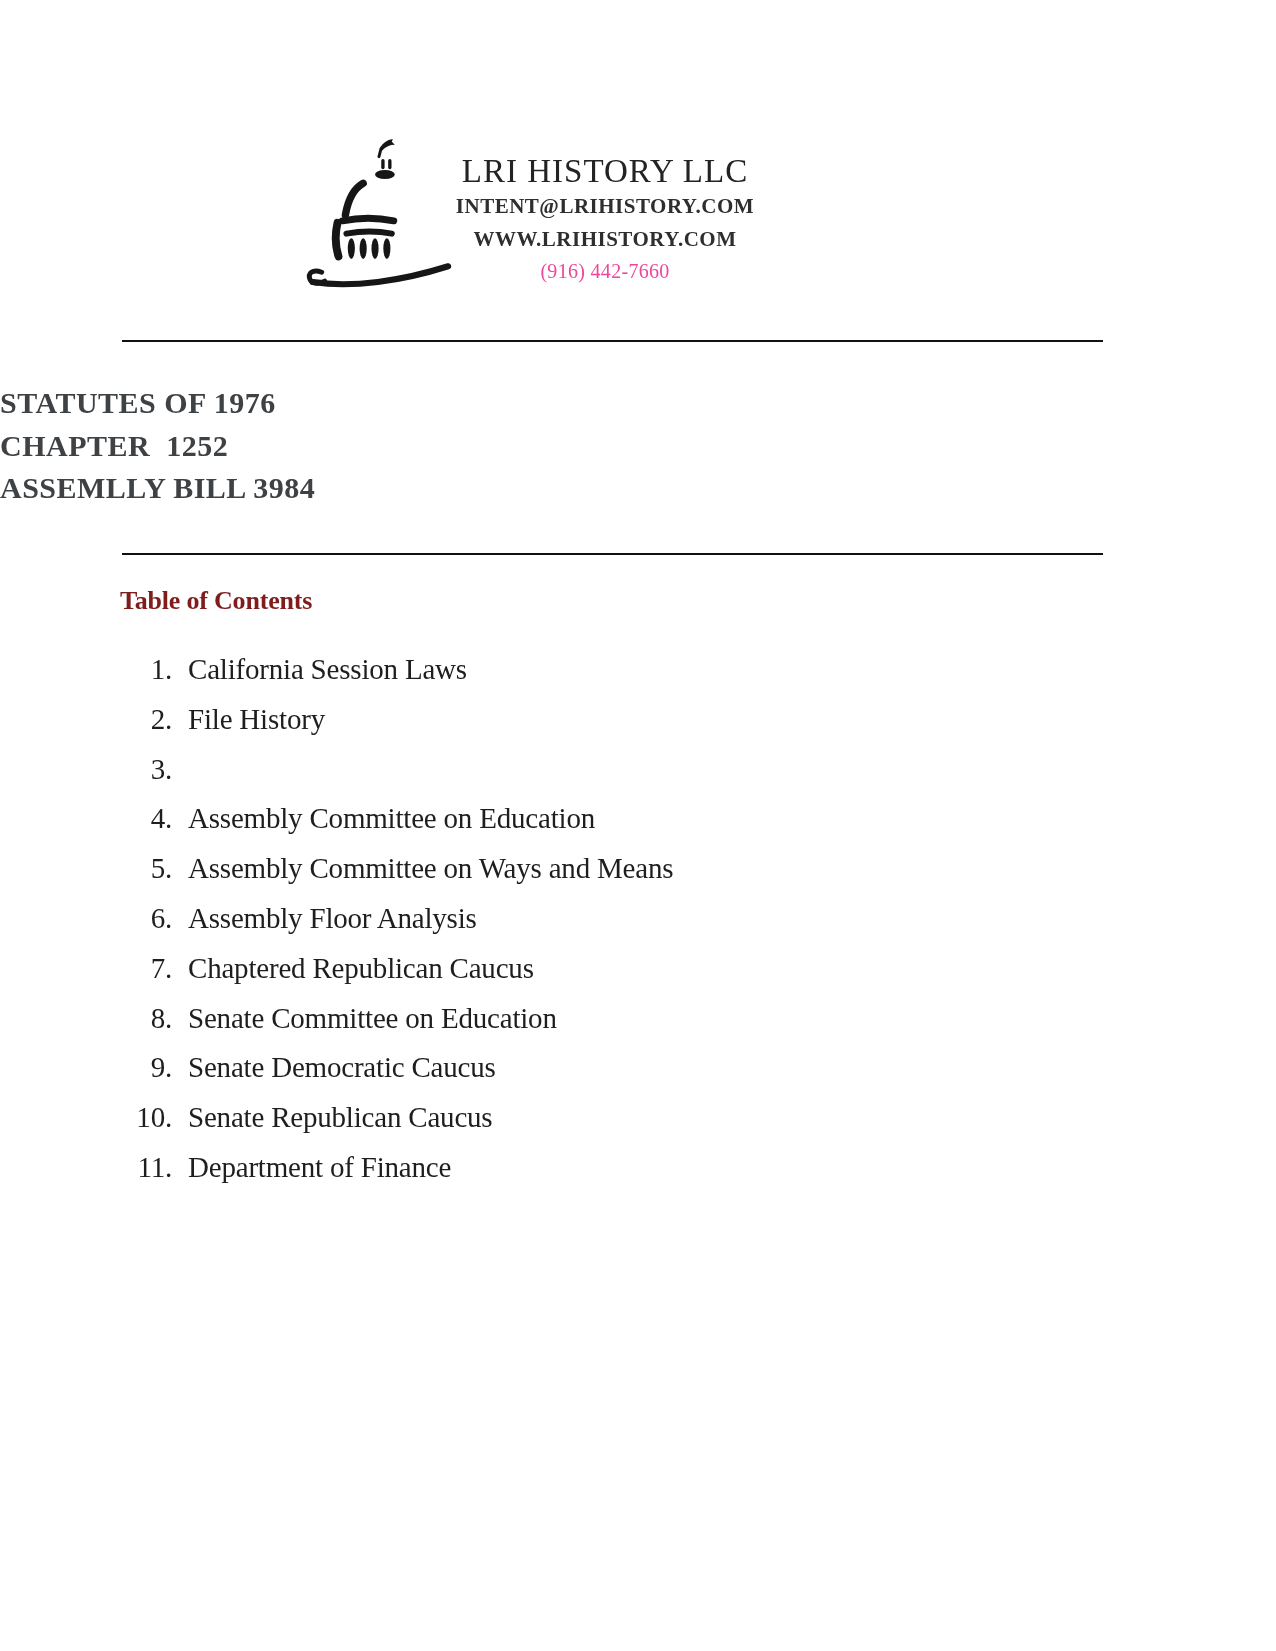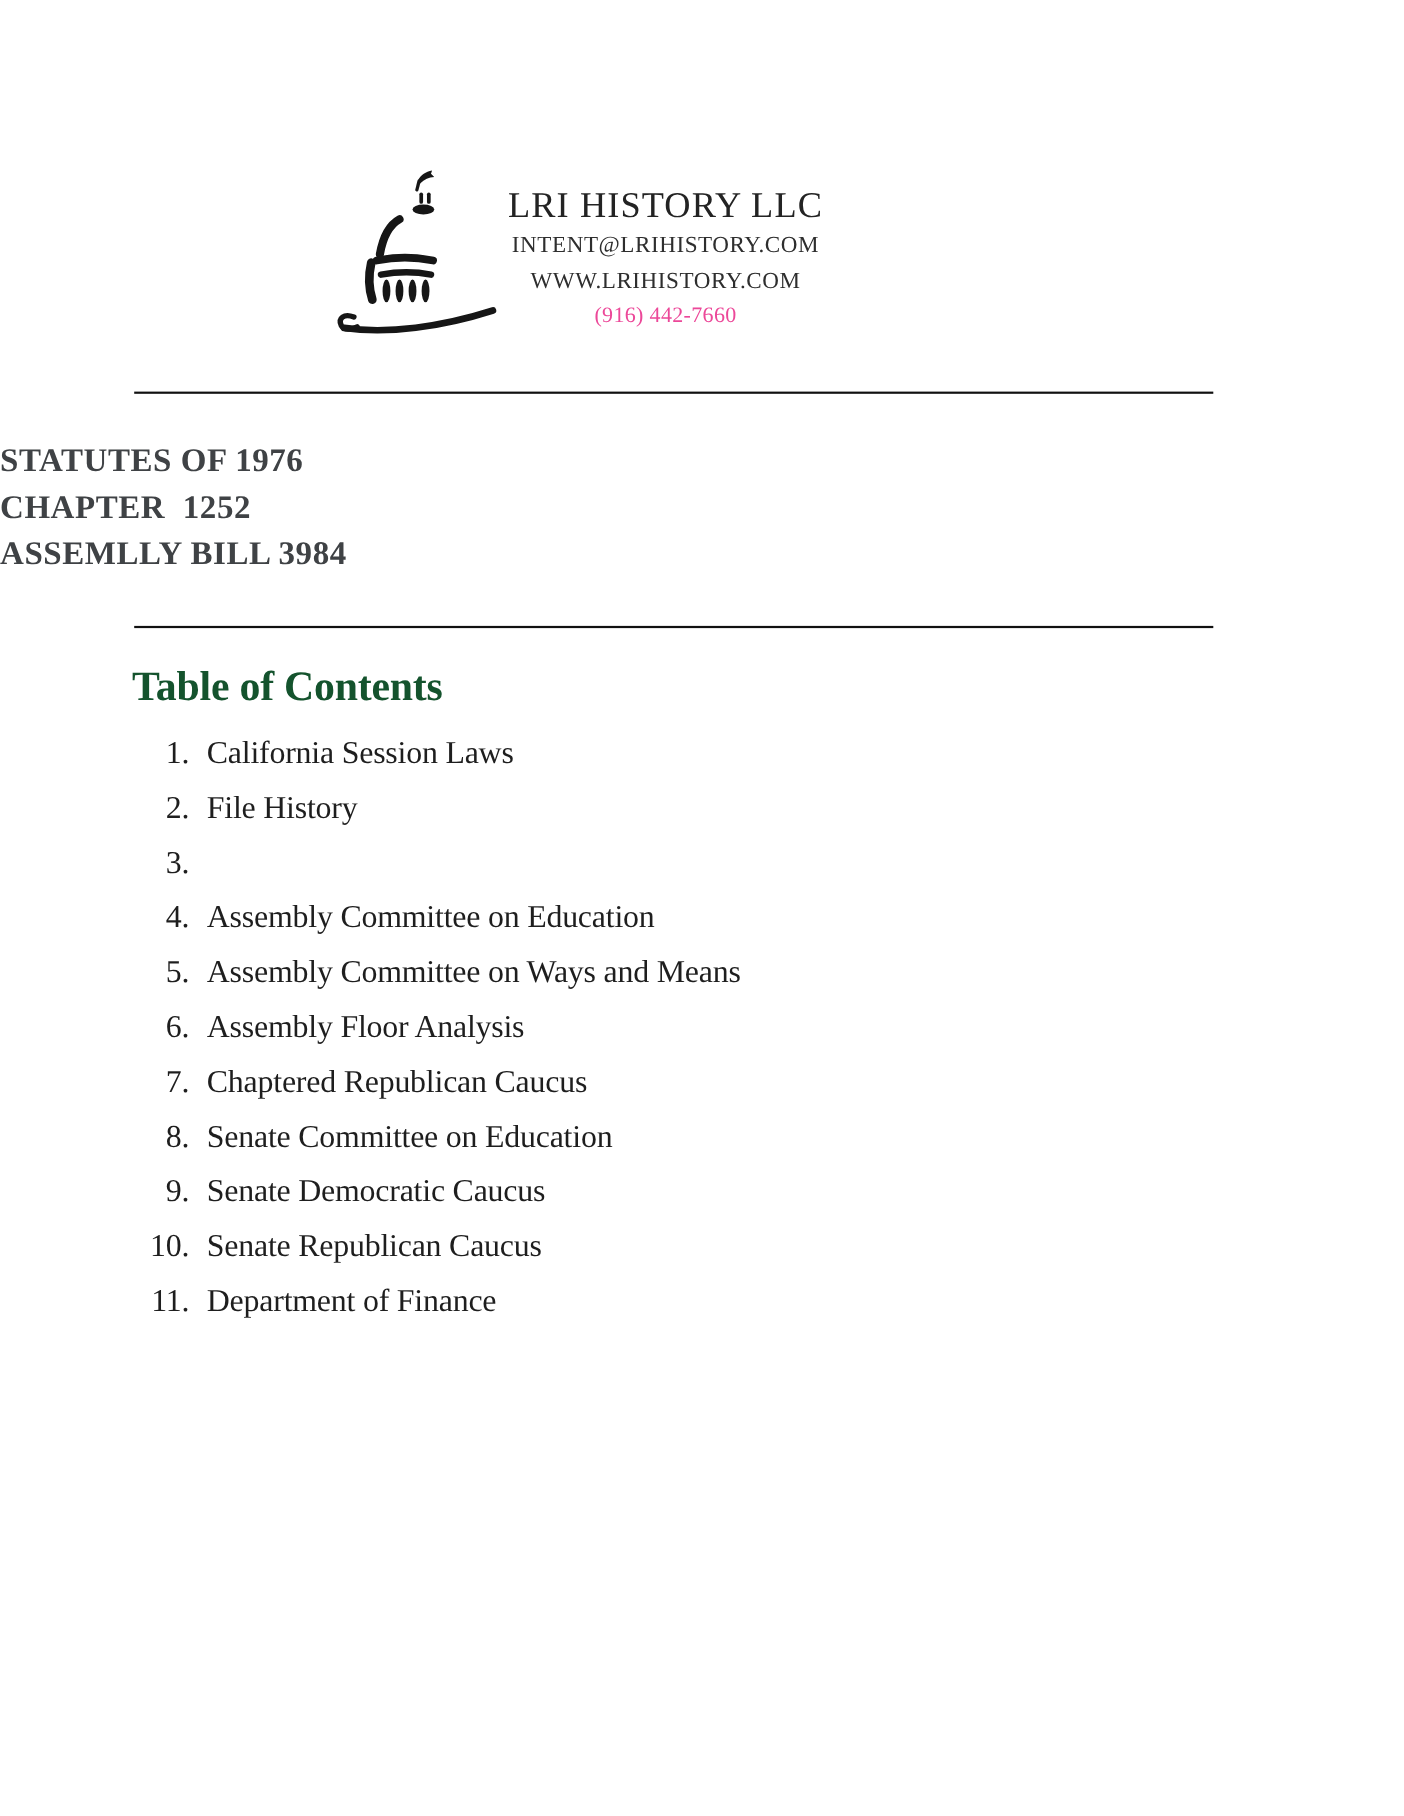--- a/index.html
+++ b/index.html
@@ -7,21 +7,21 @@
     --reference-text:#3f4245;
     --rule:#111111;
   }
   *{margin:0;padding:0;box-sizing:border-box;}
   html,body{background:#ffffff;}
   body{font-family:"Liberation Serif","DejaVu Serif",serif;color:var(--text);}
   .page{
     position:relative;
     width:1276px;
     height:1235px;
-    margin:16px auto;
+    margin:0 auto;
     background:#ffffff;
     overflow:hidden;
   }
   
   .logo{
     position:absolute;
     left:298px; top:126px;
     width:158px; height:168px;
   }
   .logo path, .logo line{stroke:#161616;fill:none;stroke-linecap:round;}
@@ -36,20 +36,21 @@
     font-size:33px;
     line-height:38px;
     letter-spacing:1px;
     color:#232323;
   }
   .contact{
     font-size:21px;
     line-height:33px;
     letter-spacing:0.5px;
     color:#2e2e2e;
+    font-weight:bold;
   }
   .phone{
     font-size:20px;
     line-height:30px;
     letter-spacing:0.3px;
     color:#ec4899;
   }
   
   .rule{
     position:absolute;
@@ -70,23 +71,23 @@
     line-height:42.5px;
     letter-spacing:0.5px;
     color:var(--reference-text);
   }
   .bill-ref div{white-space:pre;}
   
   .toc-title{
     position:absolute;
     left:120px; top:586px;
     font-weight:bold;
-    font-size:38px;
+    font-size:26px;
     letter-spacing:-0.2px;
-    color:#14532d;
+    color:#7f1d1d;
   }
   .toc-list{
     position:absolute;
     left:120px; top:645px;
     list-style:none;
     font-size:29px;
     letter-spacing:-0.2px;
     color:#1e1e1e;
   }
   .toc-list li{

